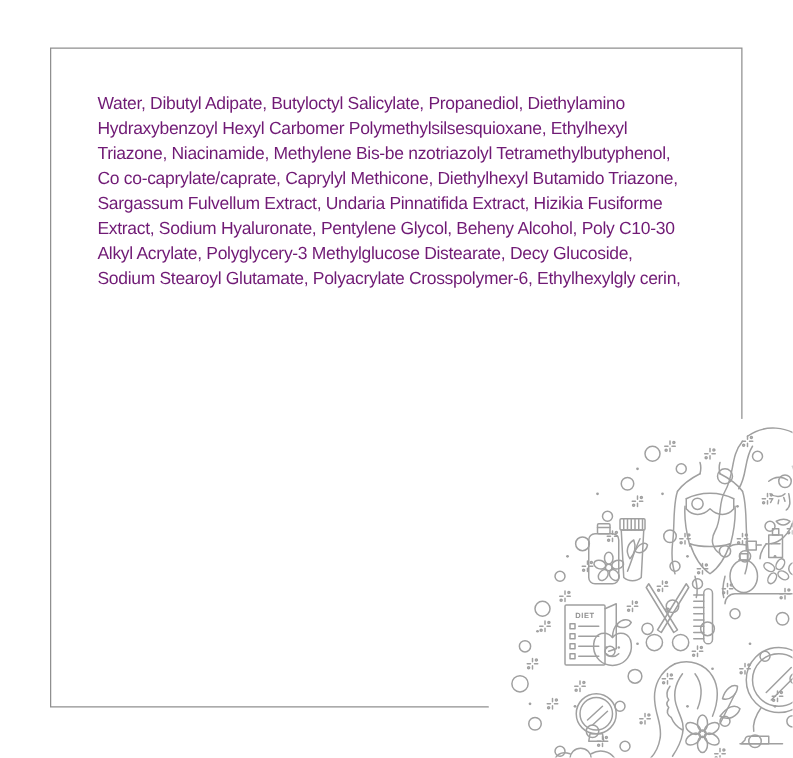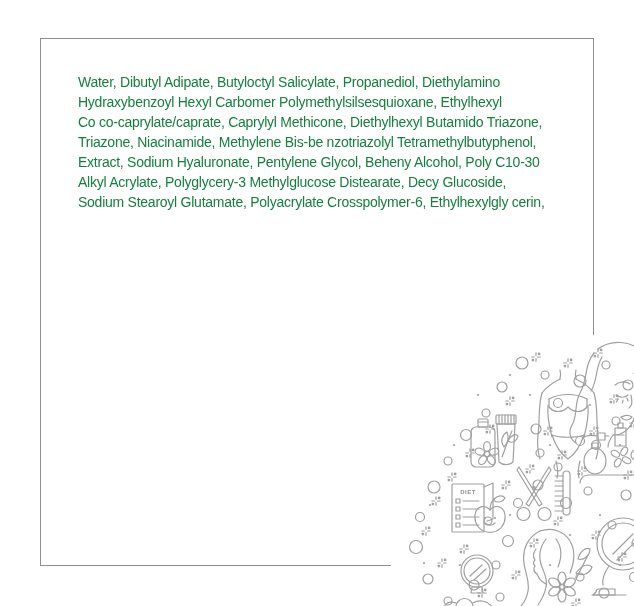--- a/index.html
+++ b/index.html
@@ -7,41 +7,42 @@
     width:634px; height:606px; overflow:hidden; position:relative;
     background:#ffffff;
     font-family:"Liberation Sans", sans-serif;
   }
   .frame {
     position:absolute; left:40px; top:38px; width:552px; height:526px;
     border:1px solid #8f8f8f;
   }
   .ingredients {
     position:absolute; left:78px; top:72px; width:500px;
-    color:#15803d; font-size:14px; line-height:20px; letter-spacing:-0.25px;
+    color:#701a75; font-size:14px; line-height:20px; letter-spacing:-0.25px;
   }
   .line { white-space:nowrap; }
   .deco-circle {
     position:absolute; left:390px; top:335px; width:420px; height:420px;
     border-radius:50%; background:#ffffff;
   }
   .deco-circle svg { display:block; width:420px; height:420px; }
 </style>
 </head>
 <body>
 
 <div>
 
   <div class="frame"></div>
 
   <div class="ingredients">
     <div class="line">Water, Dibutyl Adipate, Butyloctyl Salicylate, Propanediol, Diethylamino</div>
     <div class="line">Hydraxybenzoyl Hexyl Carbomer Polymethylsilsesquioxane, Ethylhexyl</div>
+    <div class="line">Triazone, Niacinamide, Methylene Bis-be nzotriazolyl Tetramethylbutyphenol,</div>
     <div class="line">Co co-caprylate/caprate, Caprylyl Methicone, Diethylhexyl Butamido Triazone,</div>
-    <div class="line">Triazone, Niacinamide, Methylene Bis-be nzotriazolyl Tetramethylbutyphenol,</div>
+    <div class="line">Sargassum Fulvellum Extract, Undaria Pinnatifida Extract, Hizikia Fusiforme</div>
     <div class="line">Extract, Sodium Hyaluronate, Pentylene Glycol, Beheny Alcohol, Poly C10-30</div>
     <div class="line">Alkyl Acrylate, Polyglycery-3 Methylglucose Distearate, Decy Glucoside,</div>
     <div class="line">Sodium Stearoyl Glutamate, Polyacrylate Crosspolymer-6, Ethylhexylgly cerin,</div>
   </div>
 
   <div class="deco-circle">
     <svg viewBox="0 0 420 420" xmlns="http://www.w3.org/2000/svg" stroke="#a0a0a0" fill="none" stroke-width="1.2" stroke-linecap="round" stroke-linejoin="round">
 
       <defs>
         <g id="sp">

